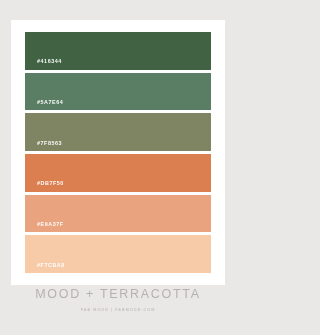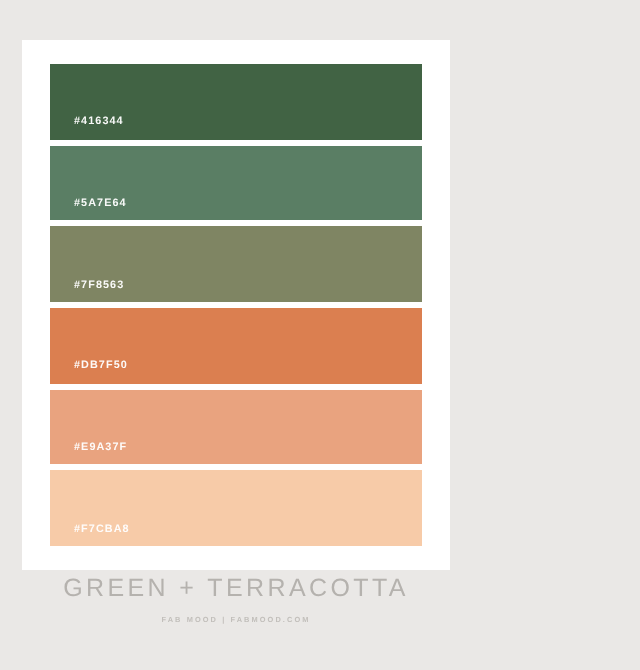--- a/index.html
+++ b/index.html
@@ -116,17 +116,17 @@
       <span class="swatch-code">#E9A37F</span>
     </div>
 
     <div class="swatch" style="background-color: rgb(247, 203, 168);">
       <span class="swatch-code">#F7CBA8</span>
     </div>
 
   </div>
 
   <div class="caption">
-    <div class="caption-title">GREEN + TERRACOTTA</div>
+    <div class="caption-title">MOOD + TERRACOTTA</div>
     <div class="caption-sub">FAB MOOD | FABMOOD.COM</div>
   </div>
 
 </div>
 
 </body></html>

